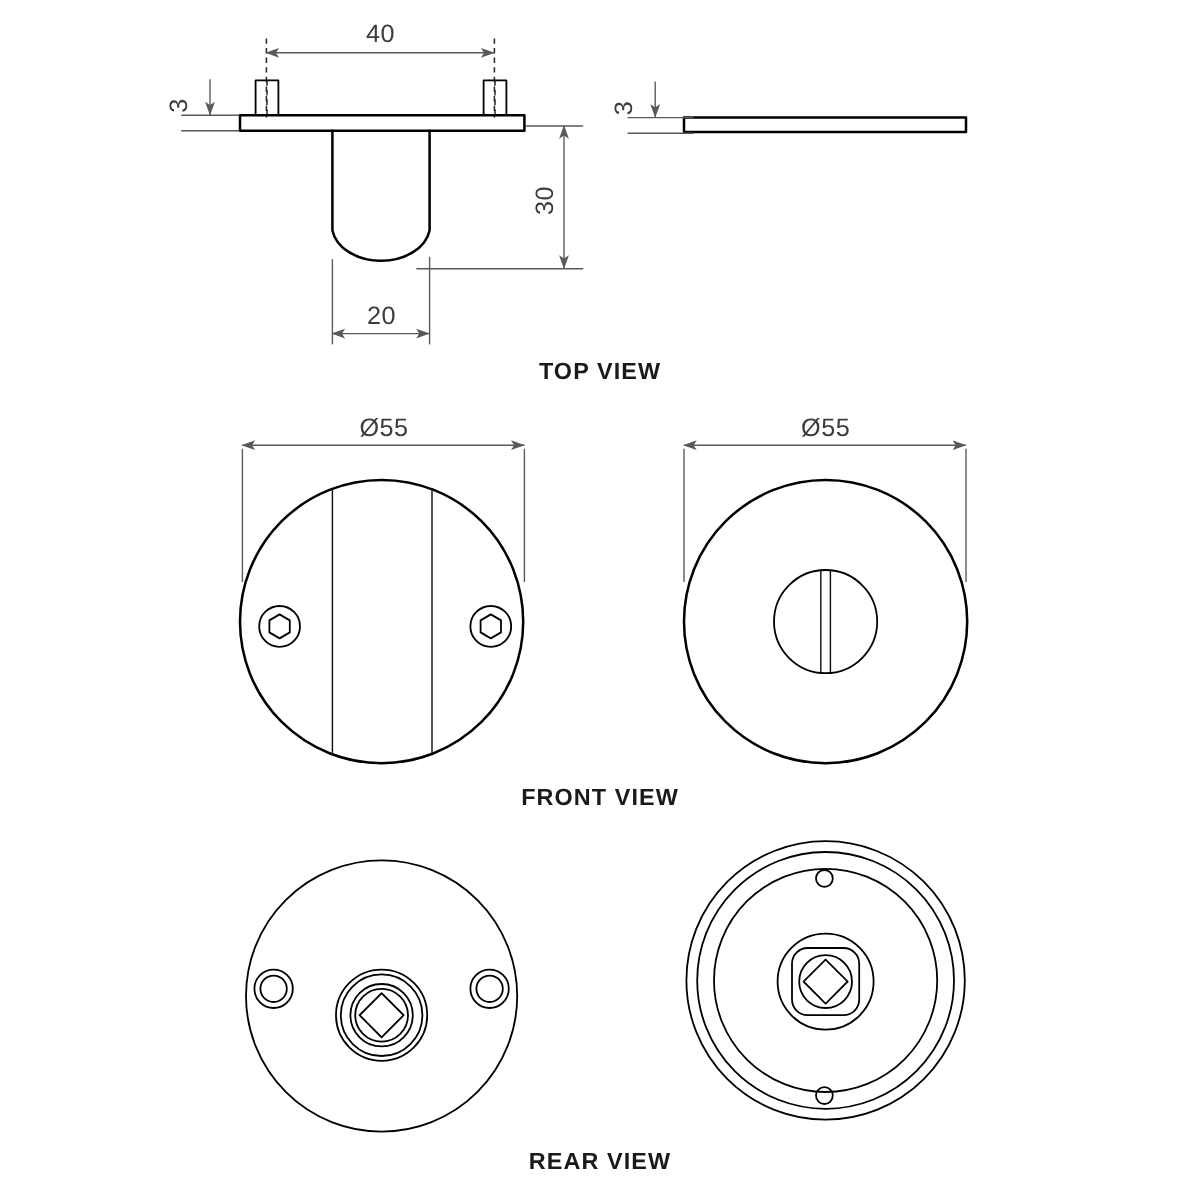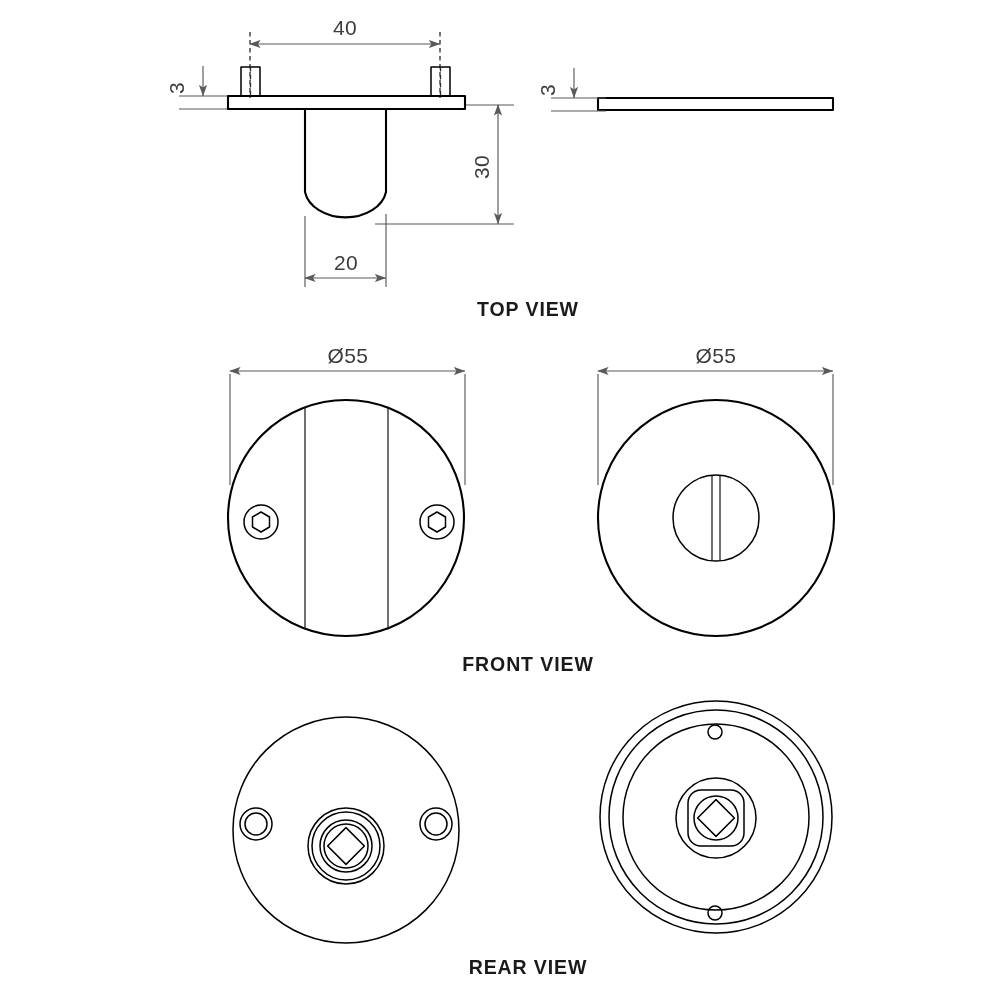--- a/index.html
+++ b/index.html
@@ -11,21 +11,20 @@
     width: 1000px;
     height: 1000px;
     font-family: "Liberation Sans", sans-serif;
     color: #1a1a1a;
     overflow: hidden;
   }
   #drawing-root {
     position: relative;
     width: 904px;
     height: 1000px;
-    padding-left: 28px;
   }
   svg#tech-drawing {
     display: block;
     width: 1000px;
     height: 1000px;
     background: #ffffff;
   }
   .obj       { fill: none; stroke: #000000; stroke-width: 2.1; stroke-linejoin: round; stroke-linecap: round; }
   .obj-thin  { fill: none; stroke: #000000; stroke-width: 1.5; stroke-linejoin: round; stroke-linecap: round; }
   .obj-fine  { fill: none; stroke: #111111; stroke-width: 1.2; stroke-linejoin: round; stroke-linecap: round; }

